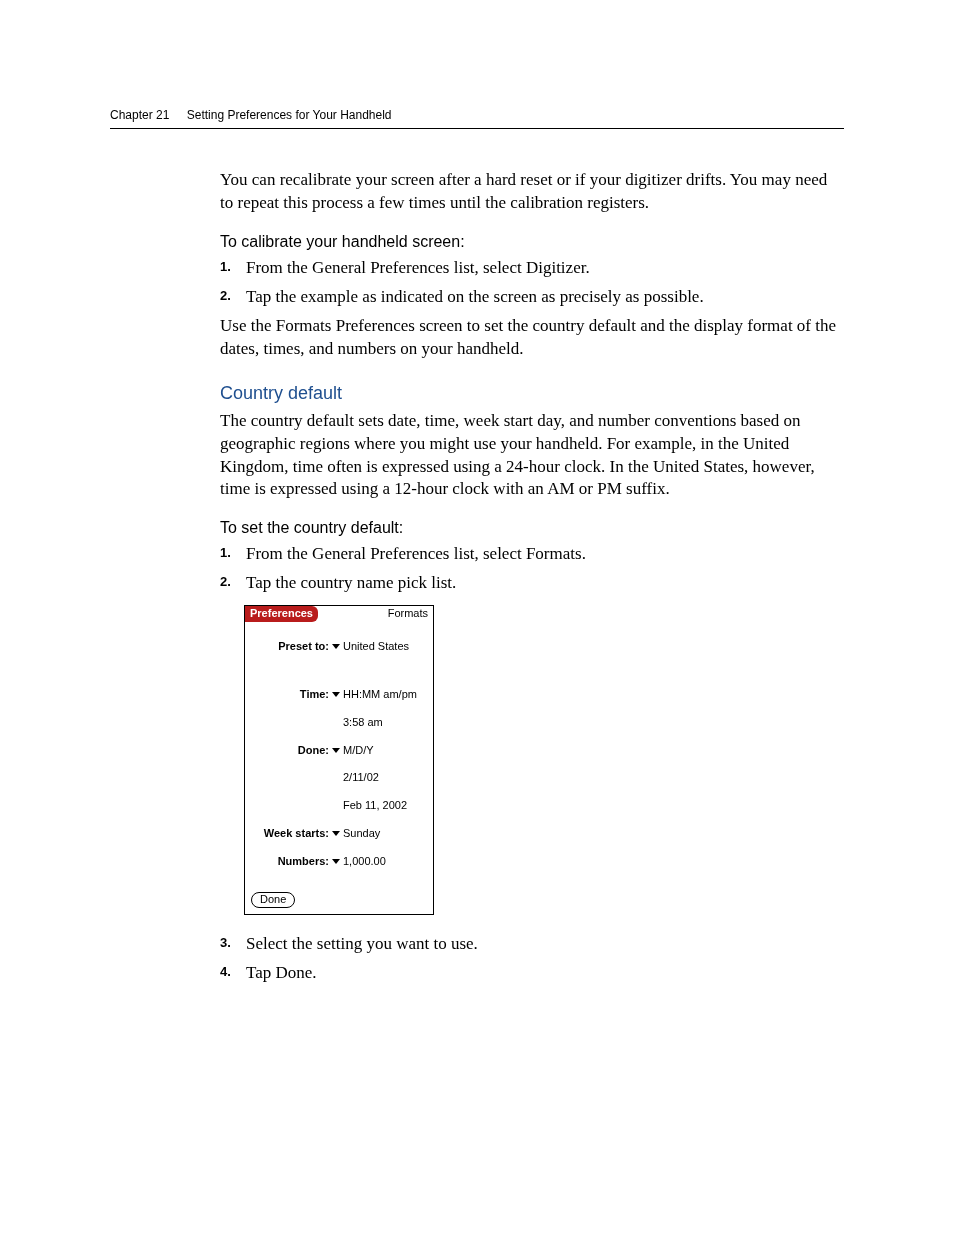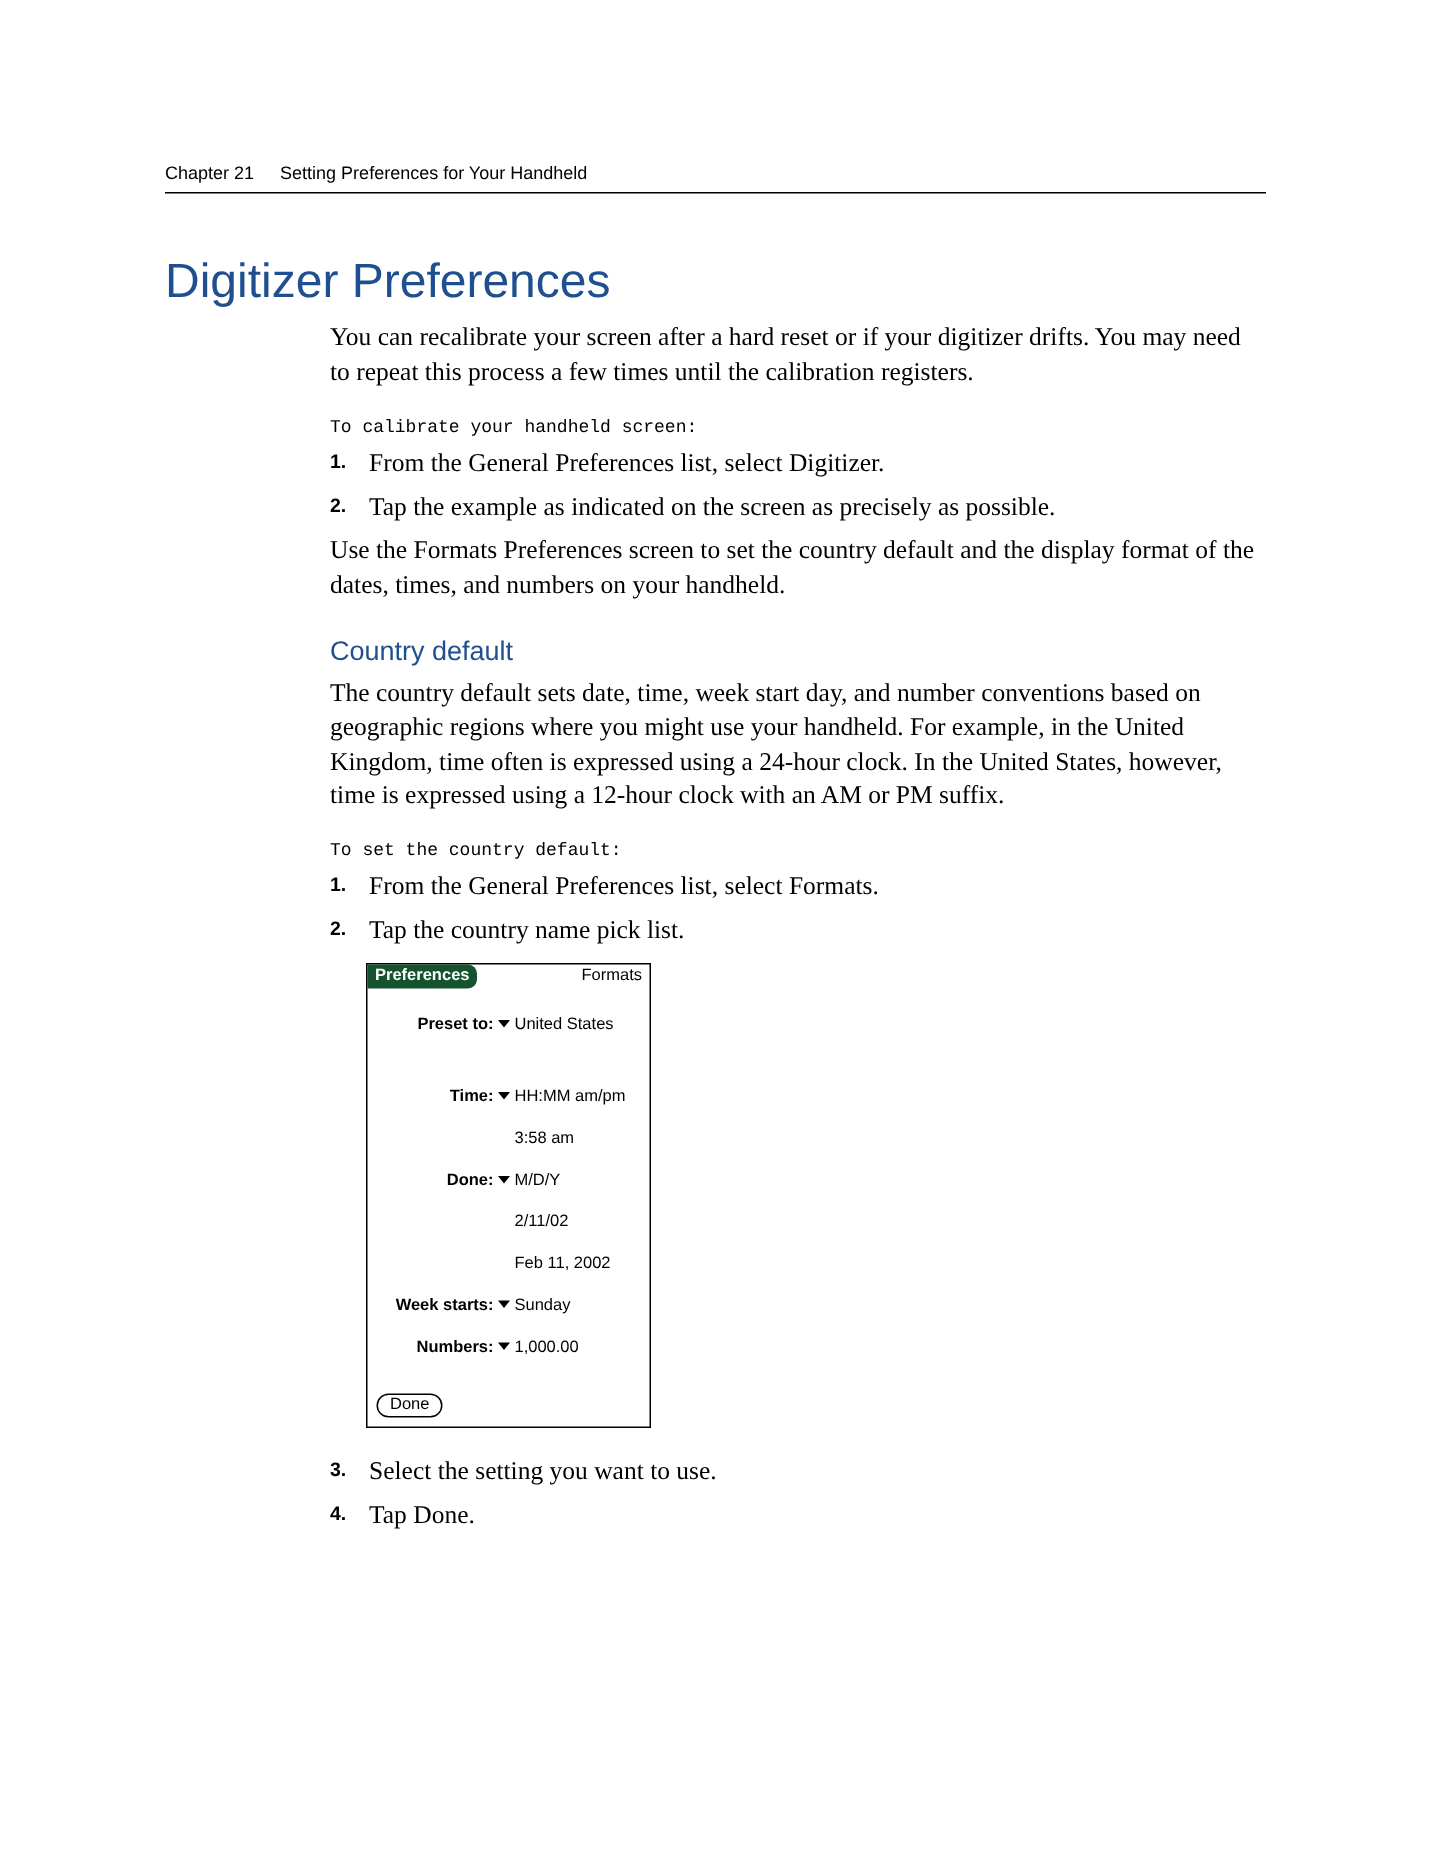--- a/index.html
+++ b/index.html
@@ -35,24 +35,24 @@
   }
   .body-block {
     margin-left: 110px;
   }
   p.body {
     font-size: 17px;
     line-height: 1.35;
     margin: 6px 0 12px 0;
   }
   .task-head {
-    font-family: Liberation Mono, monospace;
+    font-family: Liberation Sans, sans-serif;
     font-stretch: condensed;
     font-weight: 400;
-    font-size: 12px;
+    font-size: 16px;
     margin: 18px 0 6px 0;
   }
   .subhead {
     font-family: "Arial Narrow", Arial, Helvetica, sans-serif;
     font-stretch: condensed;
     font-weight: 400;
     font-size: 18px;
     color: #1f4f8f;
     margin: 22px 0 4px 0;
   }
@@ -85,21 +85,21 @@
     font-size: 11px;
     line-height: 1.25;
     background: #fff;
   }
   .palm-titlebar {
     display: flex;
     align-items: stretch;
     height: 16px;
   }
   .palm-titlebar .left {
-    background: #14532d;
+    background: #b91c1c;
     color: #fff;
     font-weight: bold;
     padding: 1px 5px;
     border-top-right-radius: 6px;
     border-bottom-right-radius: 6px;
   }
   .palm-titlebar .right {
     margin-left: auto;
     padding: 1px 5px;
   }
@@ -150,21 +150,20 @@
 </head>
 <body>
 
 <div class="page">
 
   <div class="running-header">
     <span class="chap">Chapter 21</span>
     <span>Setting Preferences for Your Handheld</span>
   </div>
 
-  <h1 class="section-title">Digitizer Preferences</h1>
   <div class="body-block">
     <p class="body">You can recalibrate your screen after a hard reset or if your digitizer drifts. You may need to repeat this process a few times until the calibration registers.</p>
     <div class="task-head">To calibrate your handheld screen:</div>
     <ol class="numsteps">
       <li><span class="num">1.</span><span>From the General Preferences list, select Digitizer.</span></li>
       <li><span class="num">2.</span><span>Tap the example as indicated on the screen as precisely as possible.</span></li>
     </ol>
   </div>
 
   <div class="body-block">

